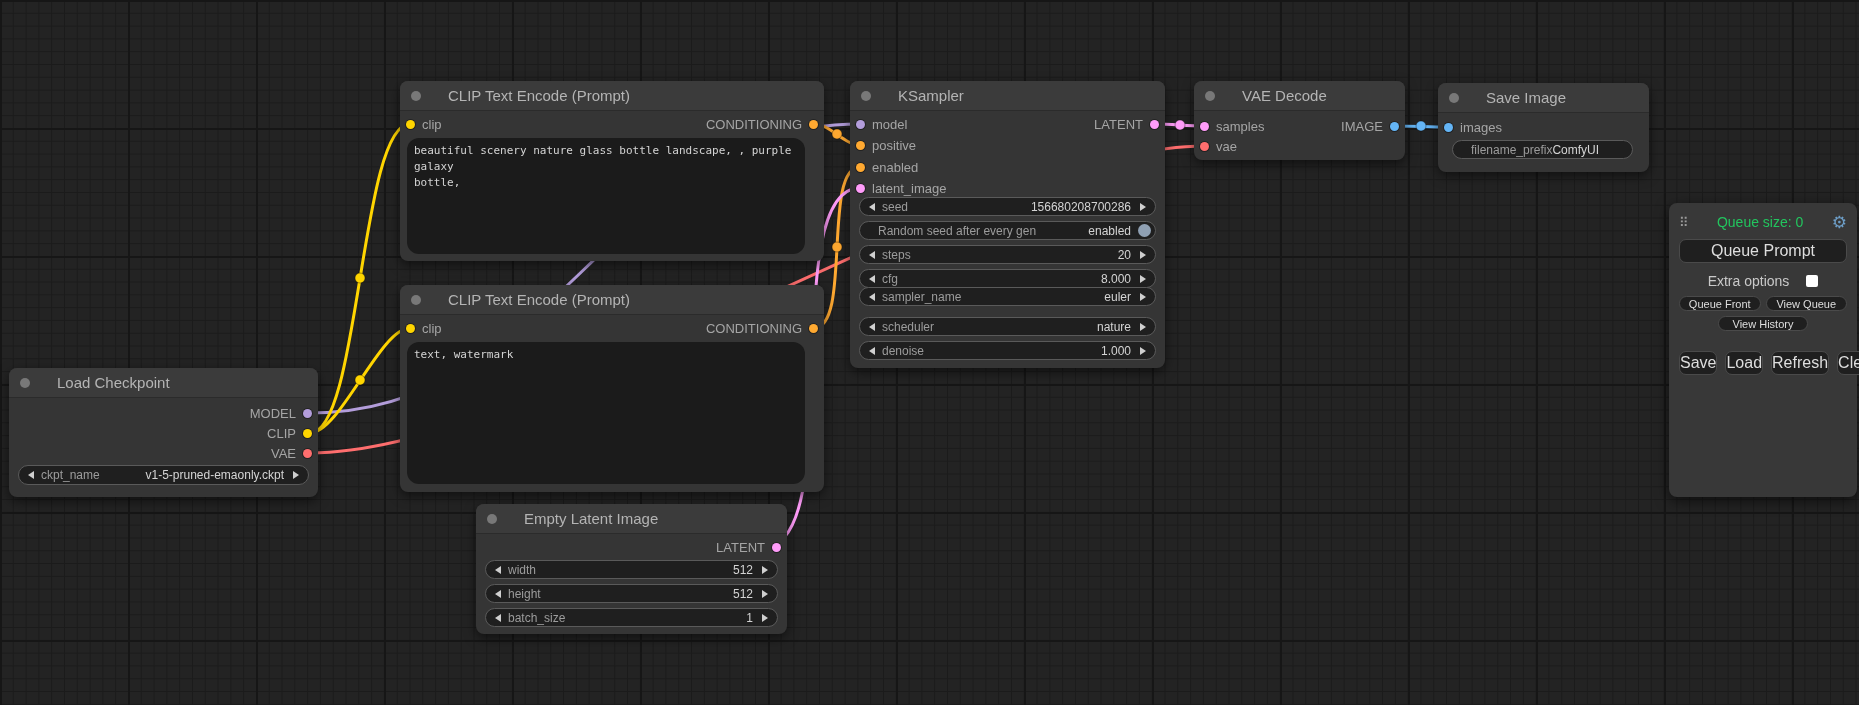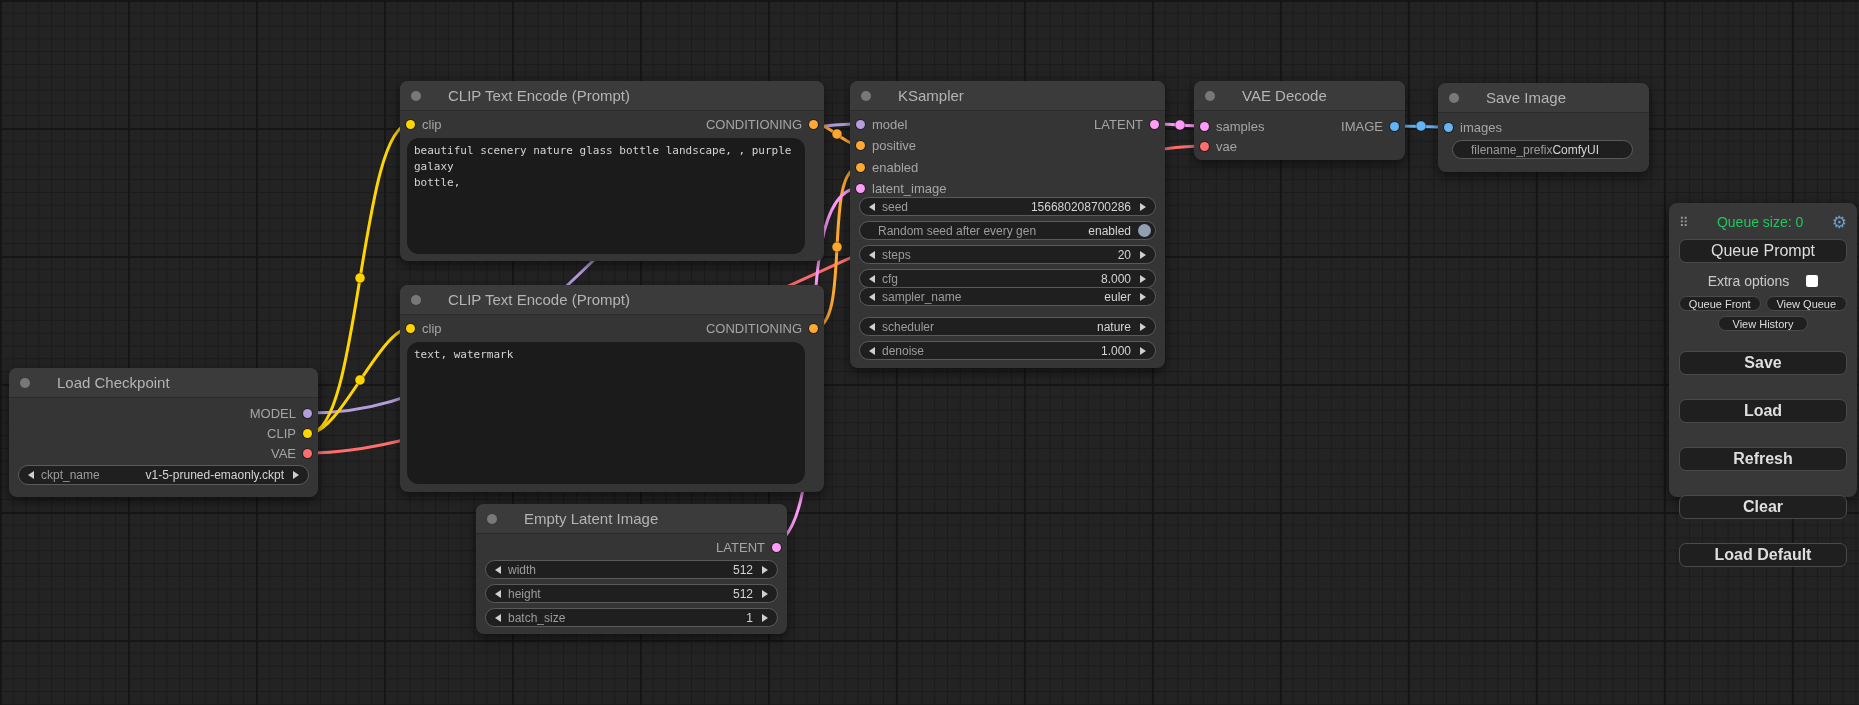--- a/index.html
+++ b/index.html
@@ -67,21 +67,21 @@
   .qbig{width:168px;height:24px;font-size:16px;margin:2px auto;}
   .qprompt{margin-top:6px;font-size:16px;}
   .qextra{display:flex;align-items:center;justify-content:center;gap:17px;margin-top:10px;height:16px;}
   .qextra-label{font-size:14px;color:#c9c9c9;}
   .qcheck{width:12px;height:12px;background:#ffffff;border-radius:2px;flex:none;cursor:pointer;}
   .qsmallrow{display:flex;gap:5px;margin-top:7px;}
   .qsmall{flex:1;height:15px;font-size:11px;border-radius:9px;}
   .qhistrow{display:flex;justify-content:center;margin-top:5px;}
   .qhist{width:90px;height:15px;font-size:11px;border-radius:9px;}
   .qgap{height:13px;}
-  .qstack{display:flex;flex-direction:column;gap:20px;margin-top:5px;font-weight:bold;}
+  .qstack{display:flex;flex-direction:row;gap:8px;margin-top:5px;}
 </style>
 </head>
 <body>
 
 <div class="canvas">
 
   <svg class="links" width="1859" height="705">
     <g fill="none" stroke-width="3" stroke-linecap="round">
       <path d="M310,413 C560,413 610,124 860,124" stroke="#b39ddb"></path>
       <path d="M310,433 C360,433 360,124 410,124" stroke="#ffd500"></path>

